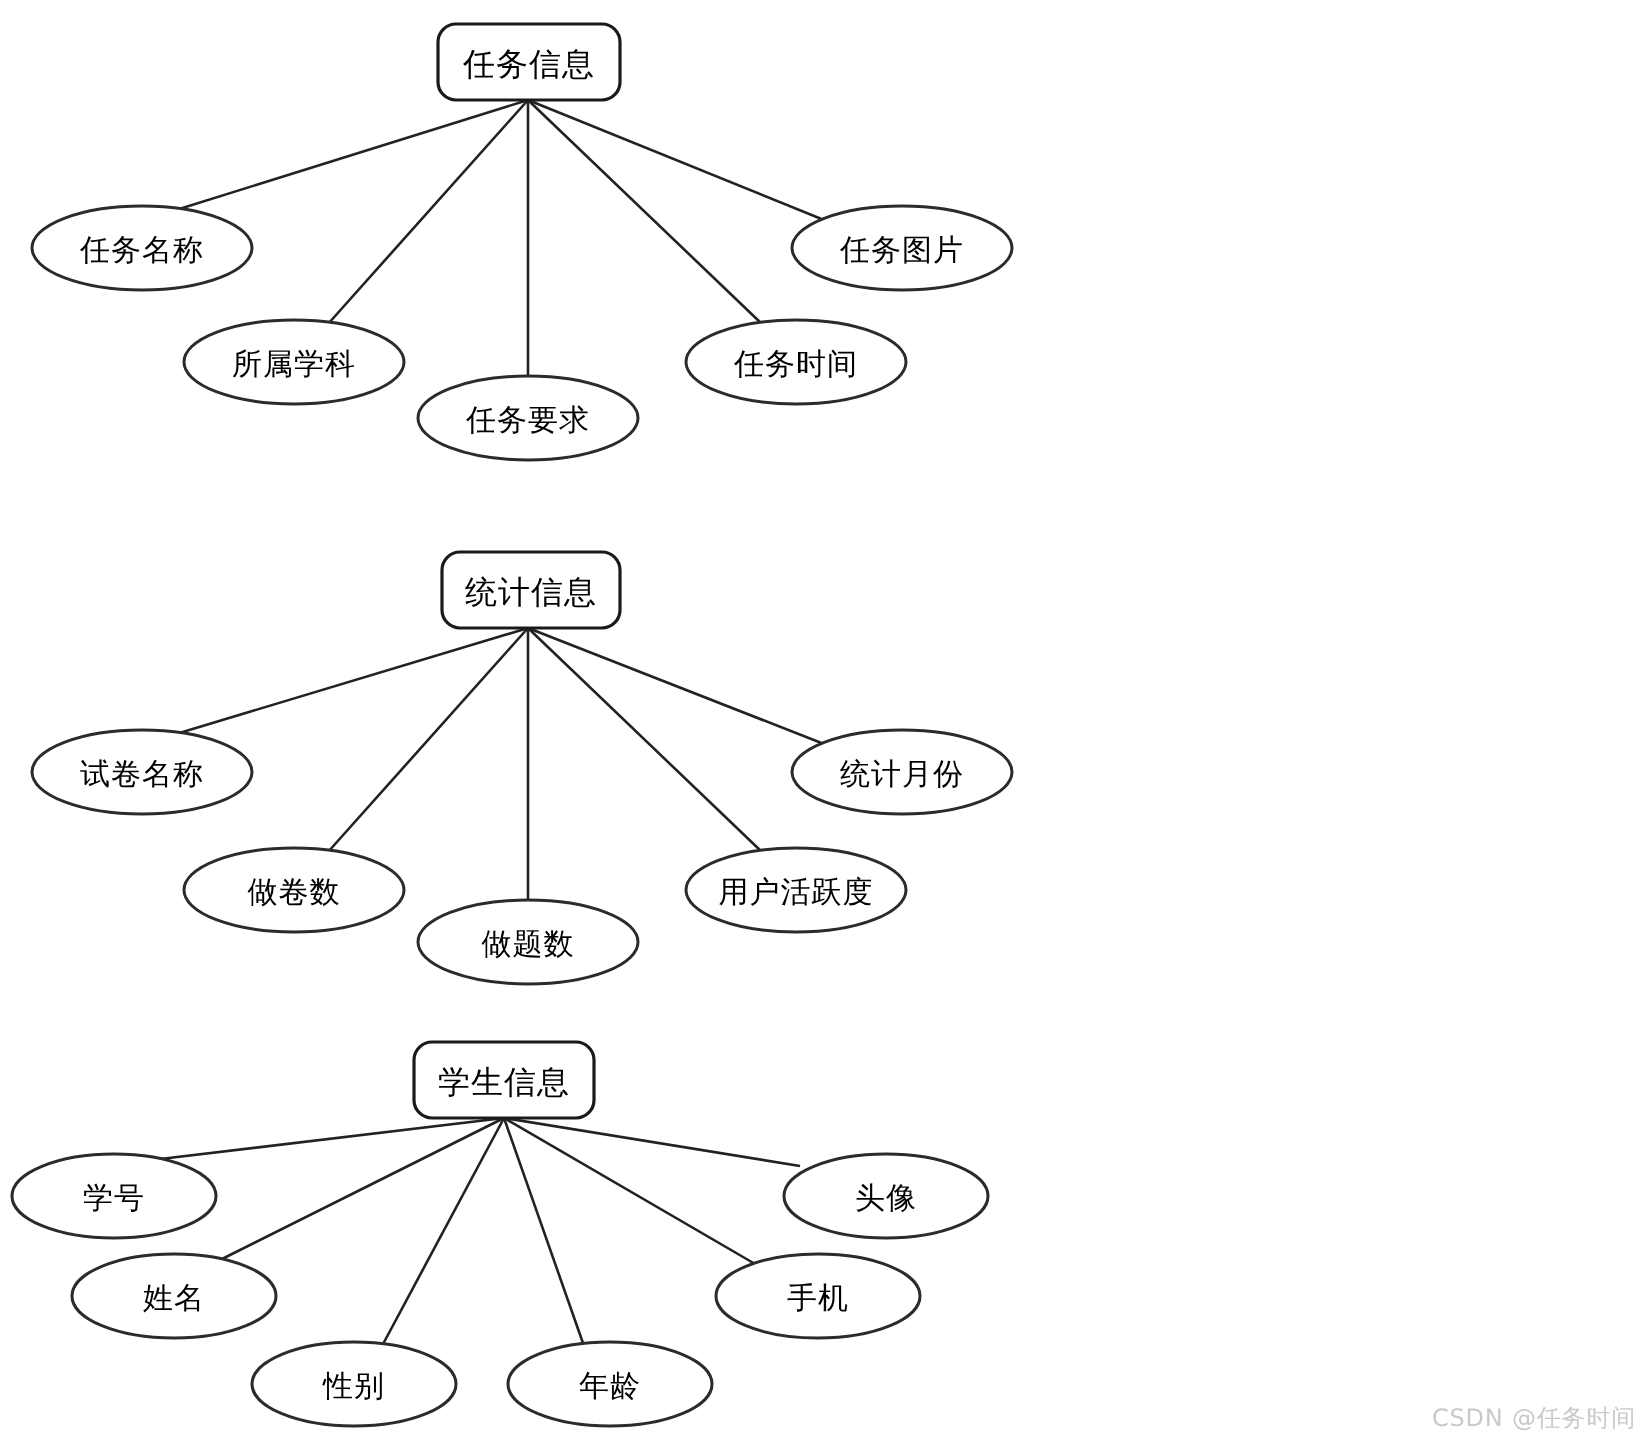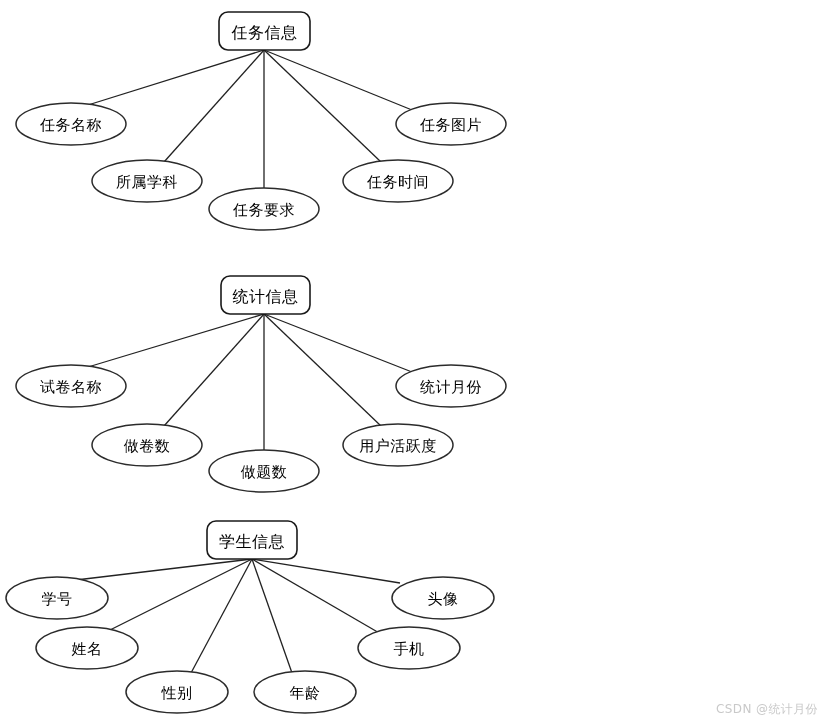--- a/index.html
+++ b/index.html
@@ -167,13 +167,13 @@
           <text x="443" y="599" class="node-label">头像</text>
         </g>
         <g>
           <rect x="207" y="521" width="90" height="38" rx="9" ry="9" class="entity-box"></rect>
           <text x="252" y="541" class="node-label entity-label">学生信息</text>
         </g>
       </g>
     </g>
 </svg>
 
-<div class="watermark">CSDN @统计月份</div>
+<div class="watermark">CSDN @任务时间</div>
 
 </body></html>

